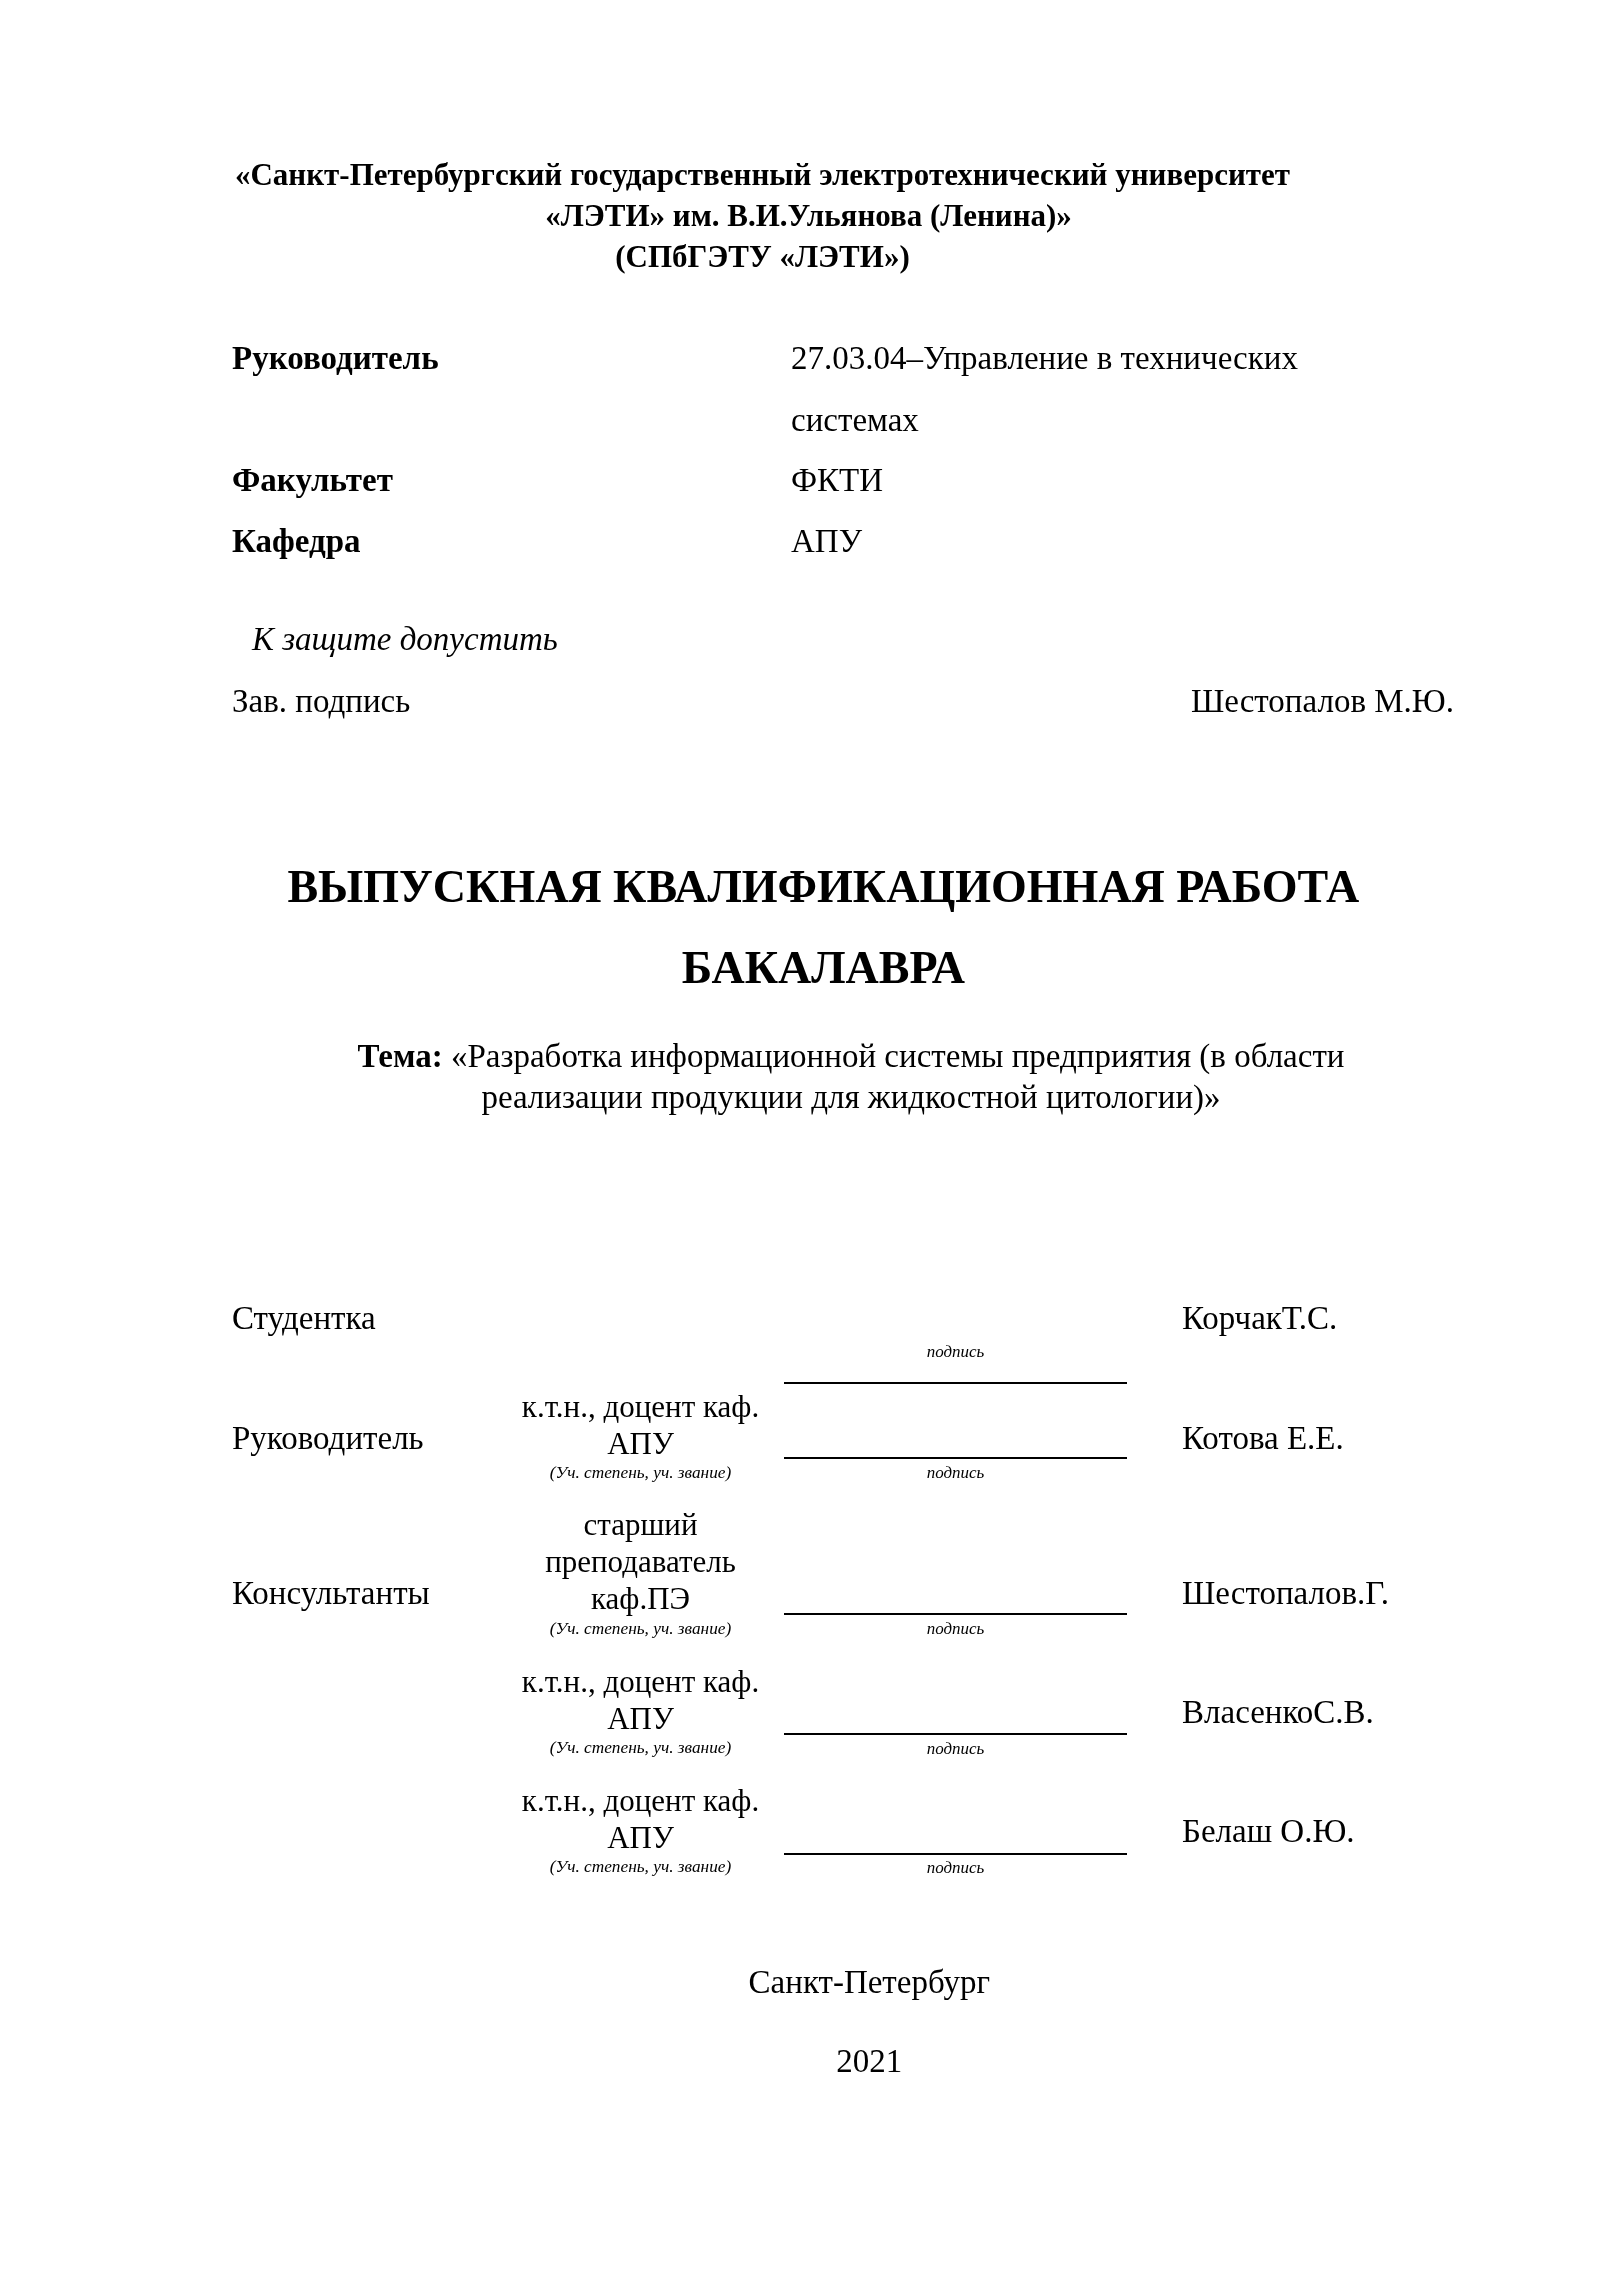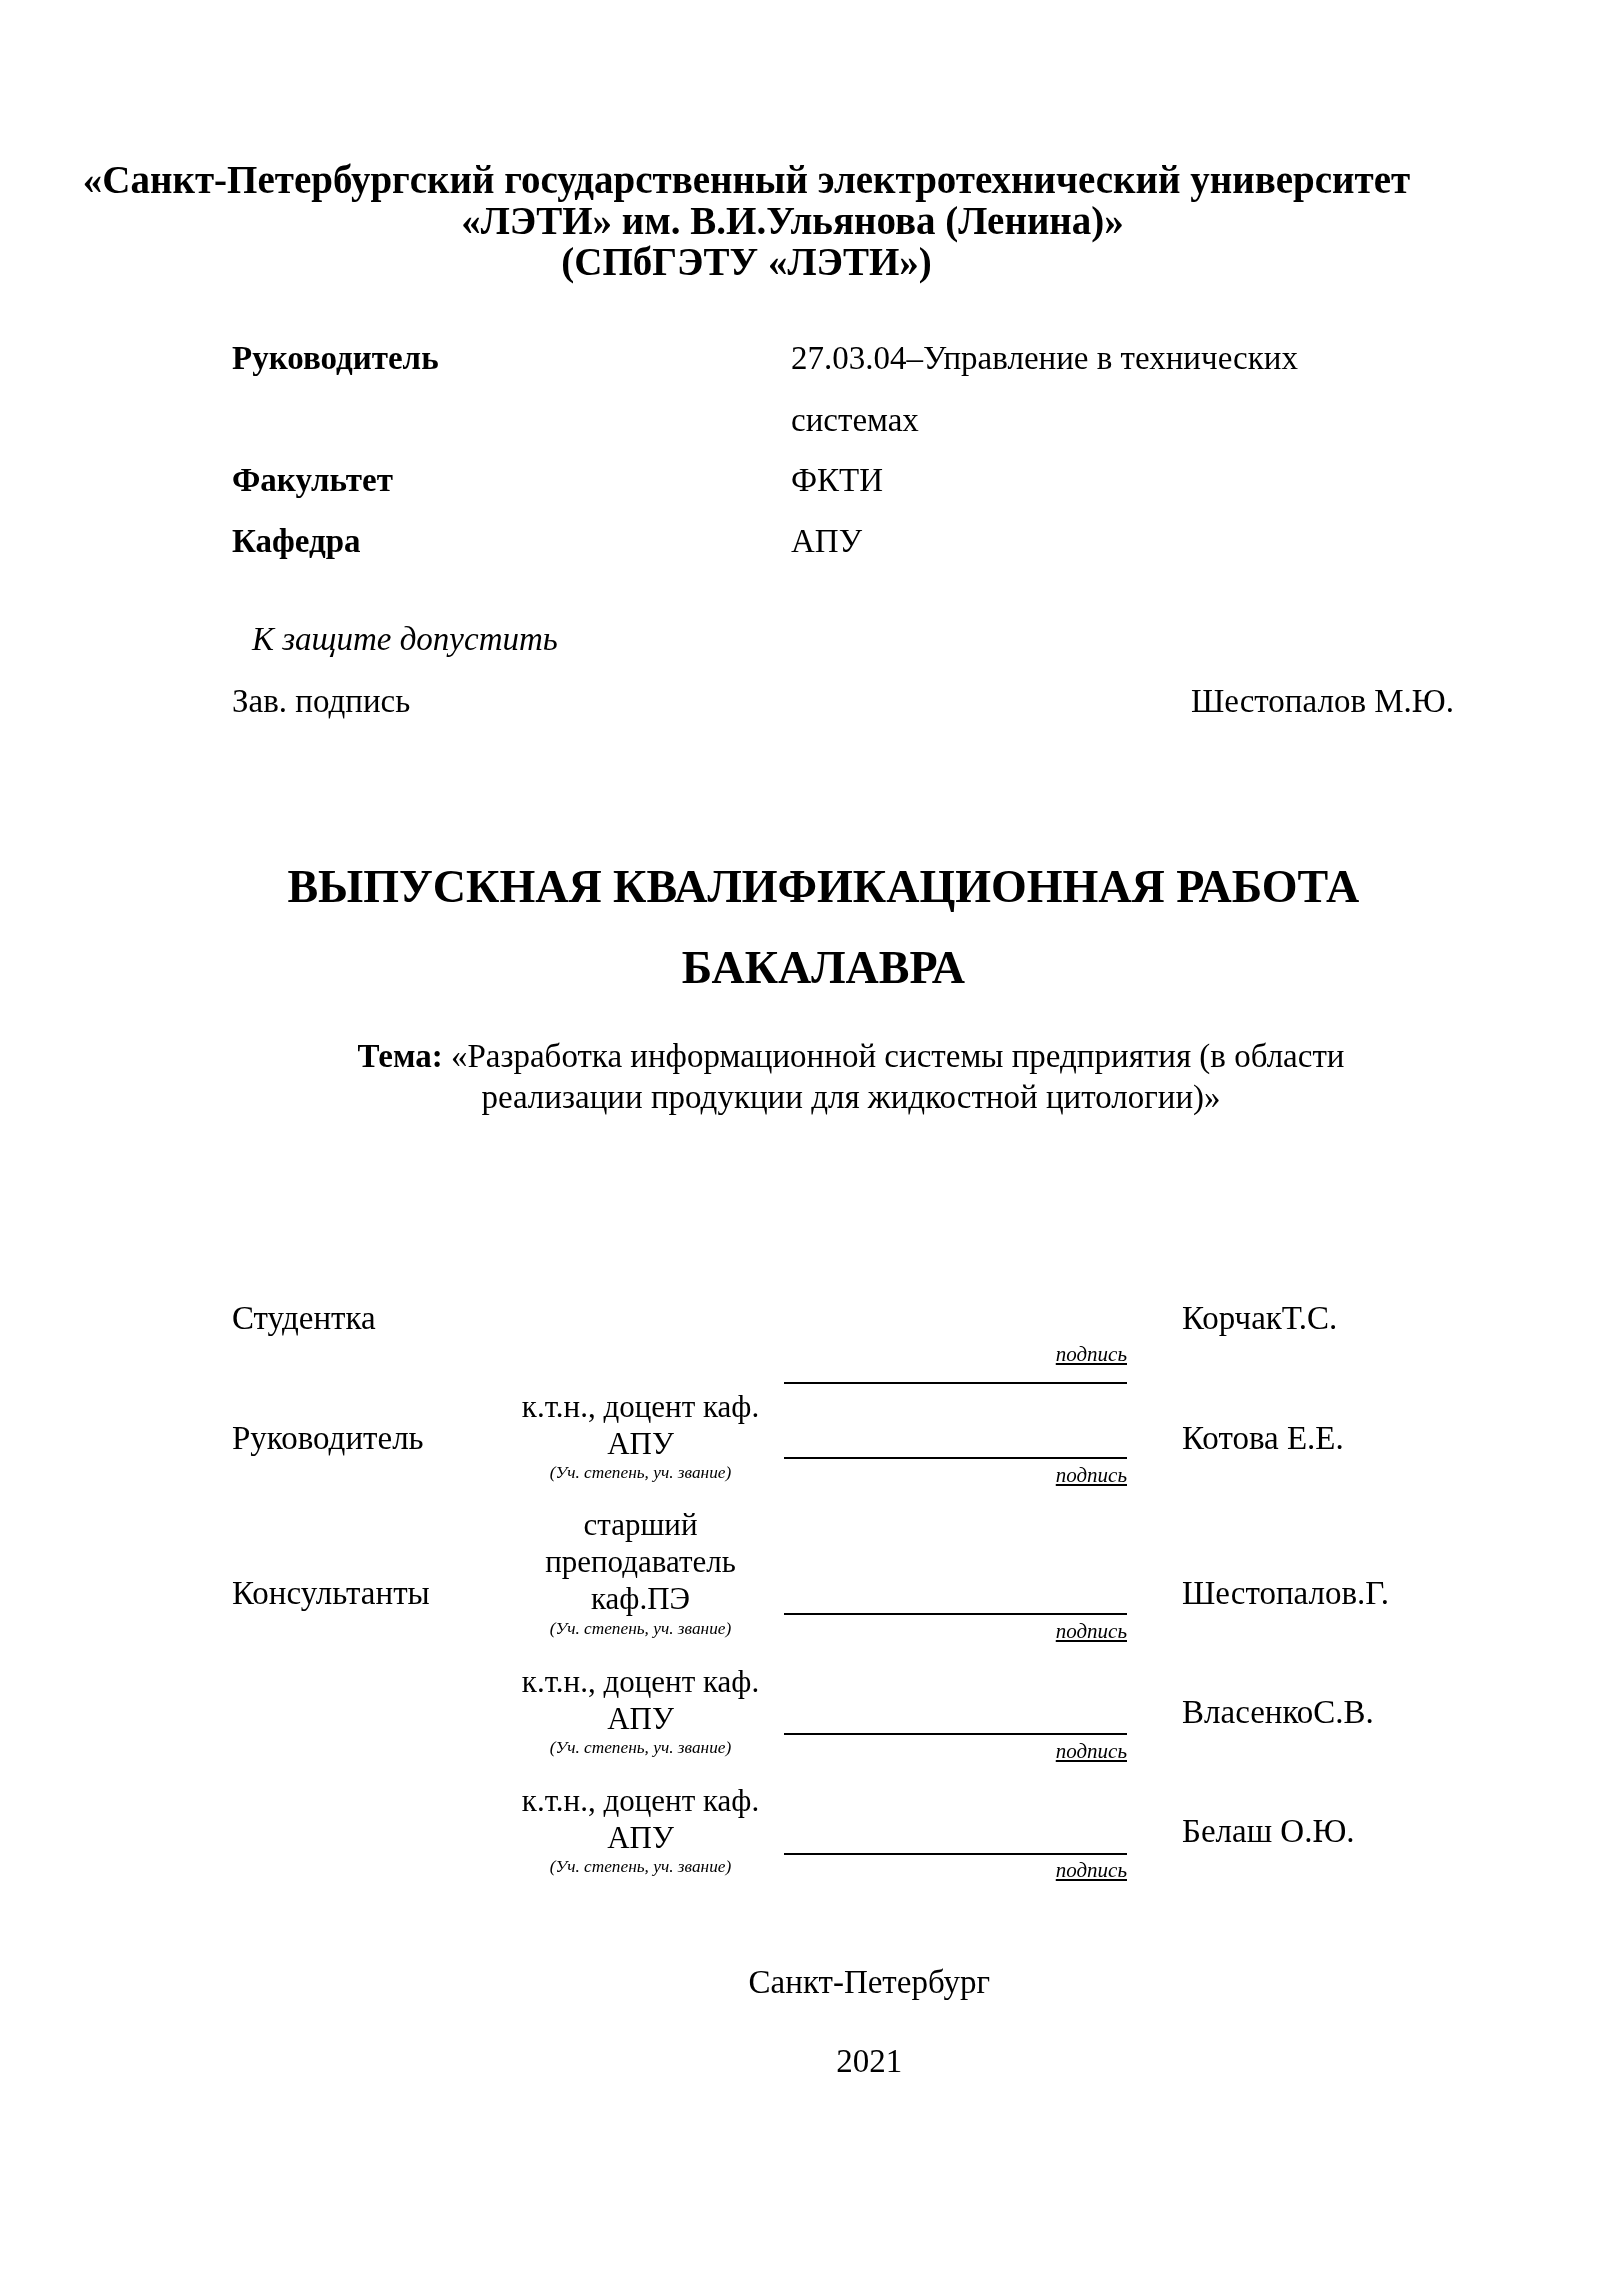--- a/index.html
+++ b/index.html
@@ -1,28 +1,28 @@
 <!DOCTYPE html>
 <html style="font-size:12.6px"><head>
 <meta charset="utf-8">
 <style>
   html, body { margin:0; padding:0; background:#ffffff; }
   body { width:1623px; height:2295px; position:relative; overflow:hidden;
          font-family:"Liberation Serif", serif; color:#000; }
   .abs { position:absolute; white-space:nowrap; }
-  .hdr { left:0; width:1446px; text-align:center; font-weight:bold; font-size:39px; padding-left:47px; box-sizing:border-box; }
+  .hdr { left:16px; width:1446px; text-align:center; font-weight:bold; font-size:31px; padding-left:47px; box-sizing:border-box; }
   .t40 { font-size:33px; line-height:1; }
   .b { font-weight:bold; }
   .i { font-style:italic; }
   .title { left:0; width:1623px; text-align:center; font-weight:bold; font-size:46px; padding-left:23.6px; box-sizing:border-box; }
   .topic { left:0; width:1623px; text-align:center; font-size:33px; padding-left:79px; box-sizing:border-box; }
   .mid { width:283px; text-align:center; font-size:31px; line-height:1.2; }
   .mid .cap { font-size:17.3px; font-style:italic; display:block; line-height:1.3; }
   .sigline { border-top:2.4px solid #000; width:343px; left:784px; }
-  .sigcap { width:343px; left:784px; text-align:right; font-size:21px; font-style:italic;text-decoration:underline; }
+  .sigcap { width:343px; left:784px; text-align:center; font-size:17px; font-style:italic; }
   .center { left:0; width:1623px; text-align:center; font-size:33px; padding-left:23.6px; box-sizing:border-box;margin-left:46px; }
 </style>
 </head>
 <body>
 
 <div class="abs hdr" style="top:157px;">«Санкт-Петербургский государственный электротехнический университет</div>
 <div class="abs hdr" style="top:198px;margin-left:46px;">«ЛЭТИ» им. В.И.Ульянова (Ленина)»</div>
 <div class="abs hdr" style="top:239px;">(СПбГЭТУ «ЛЭТИ»)</div>
 
 <div class="abs t40 b" style="left:232px; top:342px;">Руководитель</div>

